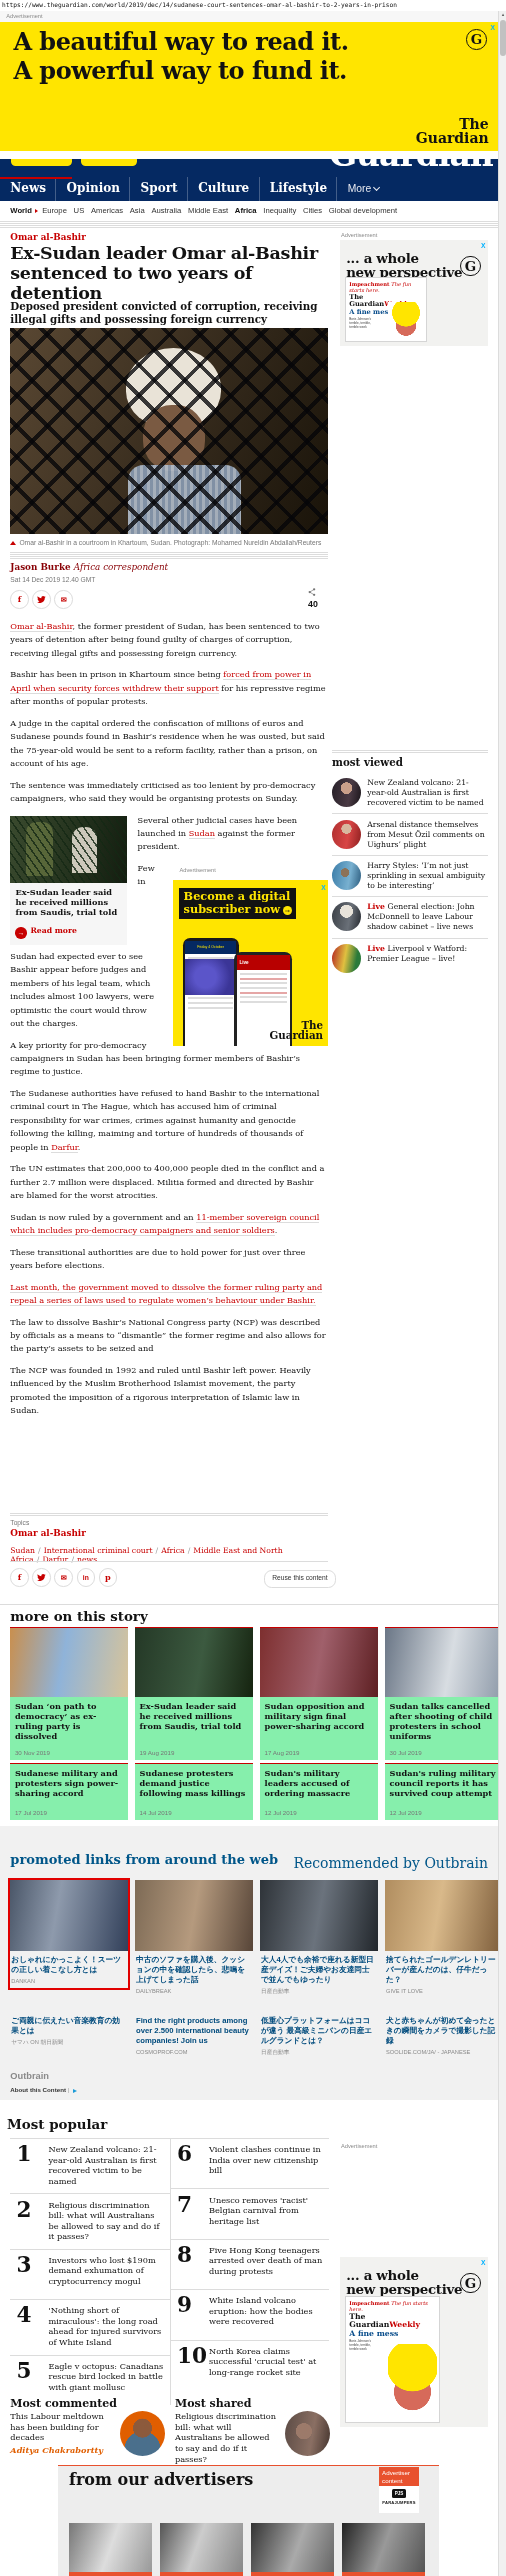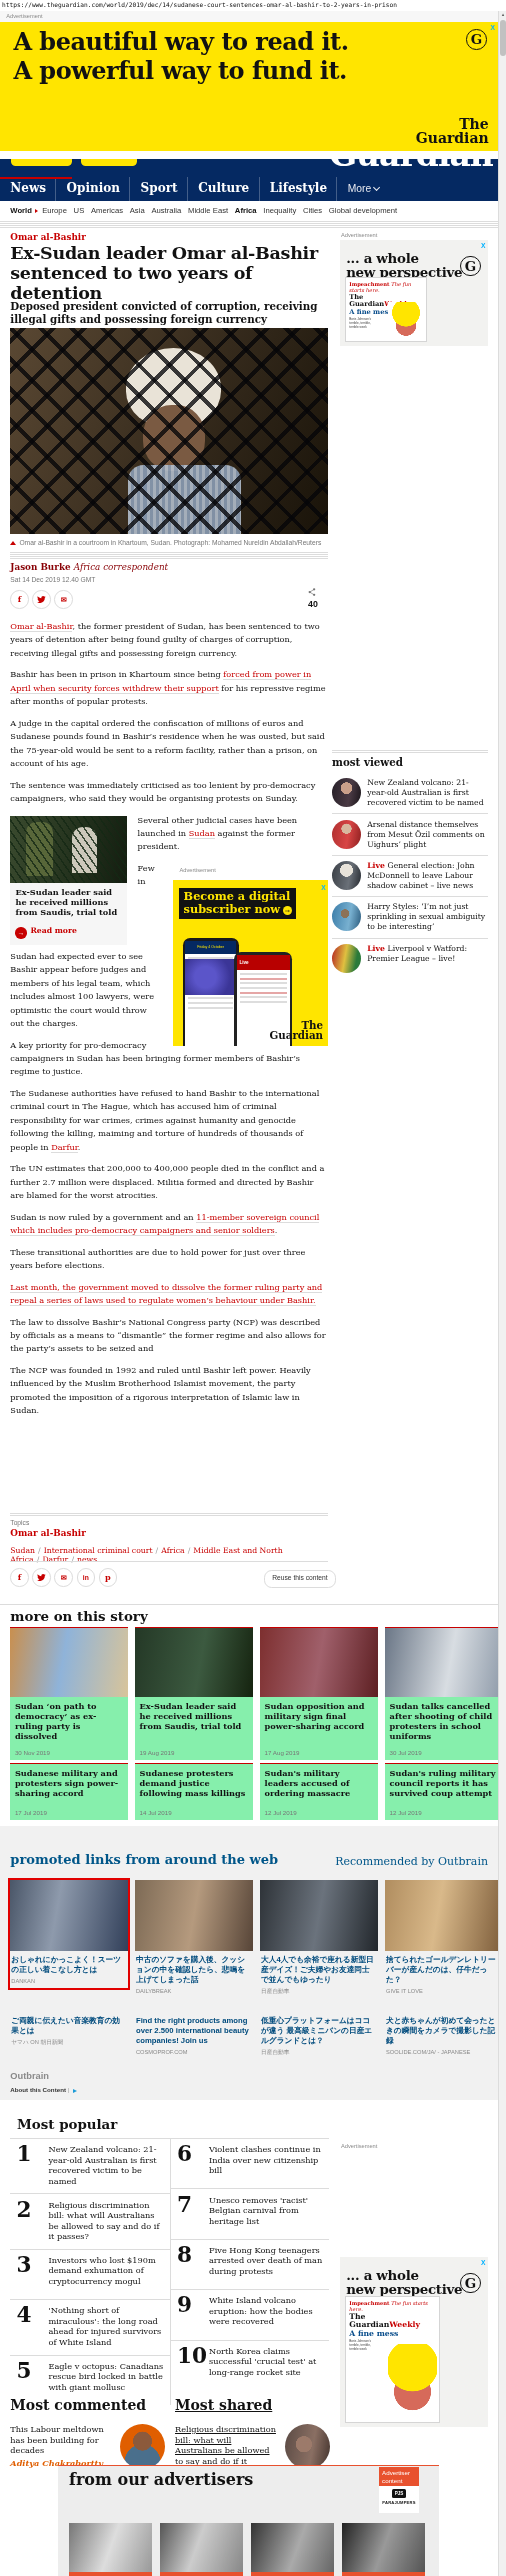--- a/index.html
+++ b/index.html
@@ -161,49 +161,49 @@
   .story-card .ttl{font-family:"DejaVu Serif",serif;font-weight:700;font-size:8.2px;line-height:1.22;color:#121212;padding:3.6px 4.6px 2.1px;}
   .story-card .dt{font-size:6.2px;color:#767676;padding:2.1px 4.6px 4.1px;}
   .img-g1{background:linear-gradient(100deg,#c98f4e,#8fb3d9 45%,#d8c49a);}
   .img-g2{background:linear-gradient(100deg,#243826,#3c5a40 55%,#15230f);}
   .img-g3{background:linear-gradient(100deg,#7d2f2f,#a0606b 50%,#5d1f22);}
   .img-g4{background:linear-gradient(100deg,#6a7686,#d8dde2 55%,#8d99a8);}
 
   
   #promo-band{left:0;top:1826px;width:498px;height:274px;background:#f1f1f1;}
   #promo-heading{left:10.3px;top:1852px;font-weight:800;font-size:13px;color:#005689;}
-  #promo-rec{left:0;top:1855px;width:488px;text-align:right;font-size:11px;color:#005689;font-family:"DejaVu Serif",serif;}
+  #promo-rec{left:0;top:1855px;width:488px;text-align:right;font-size:14px;color:#005689;font-family:"DejaVu Serif",serif;}
   .promo-card{position:absolute;width:118px;}
   .promo-card.hl{outline:2.1px solid #e10000;outline-offset:0;}
   .promo-card .img{width:100%;height:71px;}
   .promo-card .ttl{font-weight:700;font-size:7.7px;line-height:1.3;color:#004b7d;padding:4.1px 1px 2.1px;}
   .promo-card .src{font-size:5.7px;color:#8a8a8a;padding:1px 1px 4.1px;text-transform:uppercase;}
   .pimg1{background:linear-gradient(100deg,#4a5668,#8e9aac 40%,#32405a);}
   .pimg2{background:linear-gradient(100deg,#7d6a55,#b59a7e 50%,#574538);}
   .pimg3{background:linear-gradient(100deg,#2e3338,#6b7binavy 50%,#22272c);background:linear-gradient(100deg,#2e3338,#6b737d 50%,#22272c);}
   .pimg4{background:linear-gradient(100deg,#b08d5f,#d9b98a 45%,#7c5c3a);}
   #outbrain-logo{left:10.3px;top:2071px;font-weight:700;font-size:9.3px;color:#8a8a8a;}
   #outbrain-about{left:10.3px;top:2086px;font-size:6.2px;color:#333;font-weight:700;}
   #outbrain-about .tri{display:inline-block;width:0;height:0;border-left:4.1px solid #1c9bd7;border-top:2.6px solid transparent;
       border-bottom:2.6px solid transparent;margin-left:3.1px;vertical-align:-0.5px;}
 
   
-  #mp-heading{left:17px;top:2116px;font-weight:800;font-size:13.4px;color:#121212;}
+  #mp-heading{left:7px;top:2116px;font-weight:800;font-size:13.4px;color:#121212;}
   #mp-grid{left:10.3px;top:2138px;width:319px;border-top:0.5px solid #dcdcdc;display:flex;}
   #mp-grid .col{width:160px;box-sizing:border-box;}
   #mp-grid .col.right{border-left:0.5px solid #dcdcdc;}
   .mp-item{display:flex;border-top:0.5px solid #dcdcdc;padding:5.2px 6.2px 7.2px 6.2px;min-height:37px;}
   .mp-item:first-child{border-top:none;}
   .mp-rank{font-family:"DejaVu Serif",serif;font-weight:800;font-size:21.6px;line-height:.9;width:32px;flex:none;color:#121212;}
   .mp-ttl{font-family:"DejaVu Serif",serif;font-size:8.2px;line-height:1.28;color:#121212;}
 
   
   #mc-block{left:10.3px;top:2397px;width:155px;}
-  #ms-block{left:175px;top:2397px;width:155px;text-decoration:underline;}
-  .mcs-label{font-family:"DejaVu Serif",serif;font-weight:800;font-size:14px;color:#121212;margin-bottom:11px;}
+  #ms-block{left:175px;top:2397px;width:155px;}
+  .mcs-label{font-family:"DejaVu Serif",serif;font-weight:800;font-size:11px;color:#121212;margin-bottom:1px;}
   .mcs-ttl{font-family:"DejaVu Serif",serif;font-size:8.2px;line-height:1.3;color:#121212;}
   .mcs-author{font-family:"DejaVu Serif",serif;font-style:italic;font-weight:700;font-size:8.2px;color:#e05e00;margin-top:2.1px;}
   .mcs-avatar{float:right;width:45px;height:45px;border-radius:50%;margin:0 0 3.1px 5.2px;position:relative;overflow:hidden;}
   #mc-avatar{background:radial-gradient(circle at 50% 38%,#8c5a3c 0 26%,transparent 27%),
              radial-gradient(circle at 50% 85%,#4a6f8c 0 40%,transparent 41%),#e05e00;}
   #ms-avatar{background:radial-gradient(circle at 42% 45%,#9c7a6a 0 22%,transparent 23%),
              linear-gradient(100deg,#5a4a44,#8a6f63 60%,#43332d);}
 
   
   #adv-panel{left:58px;top:2465px;width:381px;height:205px;background:#ededed;border-top:1px solid #e8512e;box-sizing:border-box;}
@@ -609,26 +609,26 @@
 <div id="mv-list" class="abs">
     <div class="mv-item">
       <div class="mv-avatar mva1"></div>
       <div class="mv-ttl">New Zealand volcano: 21-year-old Australian is first recovered victim to be named</div>
     </div>
     <div class="mv-item">
       <div class="mv-avatar mva2"></div>
       <div class="mv-ttl">Arsenal distance themselves from Mesut Özil comments on Uighurs’ plight</div>
     </div>
     <div class="mv-item">
+      <div class="mv-avatar mva4"></div>
+      <div class="mv-ttl">Harry Styles: ‘I’m not just sprinkling in sexual ambiguity to be interesting’</div>
+    </div>
+    <div class="mv-item">
       <div class="mv-avatar mva3"></div>
       <div class="mv-ttl"><span class="live-tag">Live </span>General election: John McDonnell to leave Labour shadow cabinet – live news</div>
-    </div>
-    <div class="mv-item">
-      <div class="mv-avatar mva4"></div>
-      <div class="mv-ttl">Harry Styles: ‘I’m not just sprinkling in sexual ambiguity to be interesting’</div>
     </div>
     <div class="mv-item">
       <div class="mv-avatar mva5"></div>
       <div class="mv-ttl"><span class="live-tag">Live </span>Liverpool v Watford: Premier League – live!</div>
     </div>
   </div>
 
 <div id="scrollbar" class="abs">
   <div id="sb-up">▲</div>
   <div id="sb-thumb"></div>

